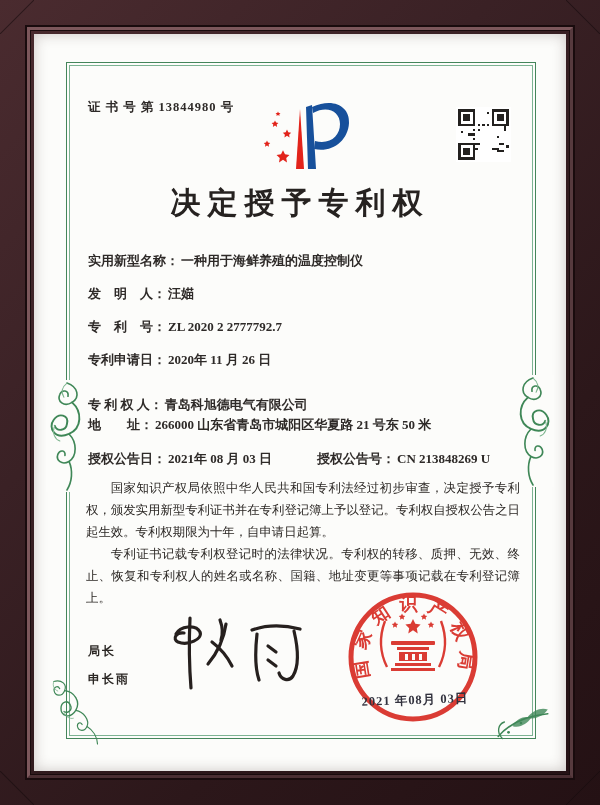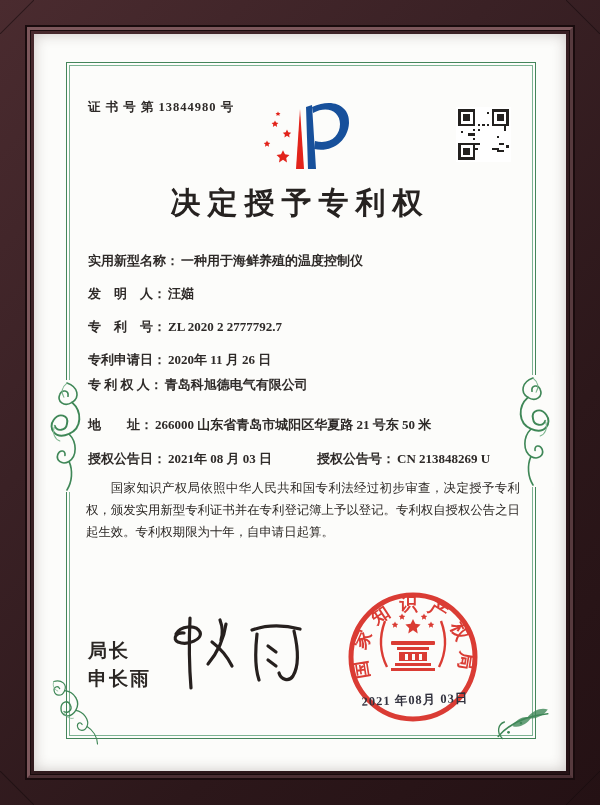--- a/index.html
+++ b/index.html
@@ -26,21 +26,21 @@
   .logo{position:absolute;left:250px;top:96px;width:105px;height:82px;}
   .qr{position:absolute;left:456px;top:107px;width:55px;height:55px;background:#fff;}
   .title{position:absolute;left:0;right:0;top:183px;text-align:center;font-size:30px;
          font-weight:700;letter-spacing:7px;color:#262220;}
   .row{position:absolute;left:88px;font-size:13px;font-weight:600;color:#2e2a28;white-space:nowrap;}
   .row .val{margin-left:2px;}
   .pair2{position:absolute;left:212px;margin-left:17px;}
   .body-text{position:absolute;left:86px;width:434px;top:477px;font-size:12.4px;line-height:1.78;
              color:#2b2724;text-align:justify;}
   .body-text p{margin:0;text-indent:2em;}
-  .officer{position:absolute;left:88px;top:637px;font-size:19px;font-weight:600;
+  .officer{position:absolute;left:88px;top:637px;font-size:12px;font-weight:600;
            letter-spacing:2px;color:#2b2724;line-height:28px;}
   .signature{position:absolute;left:160px;top:608px;width:160px;height:95px;}
   .seal{position:absolute;left:345px;top:589px;width:136px;height:136px;}
   .seal-date{position:absolute;left:348px;top:692px;width:134px;text-align:center;font-size:12.5px;
              font-weight:700;letter-spacing:1px;color:#32323e;transform:rotate(-2deg);}
   
   .orn{position:absolute;background:#fcfcfa;}
   .orn svg{display:block;width:100%;height:100%;}
   .orn-right{left:510px;top:375px;width:44px;height:112px;}
   .orn-left{left:46px;top:380px;width:44px;height:112px;transform:scaleX(-1);}
@@ -255,33 +255,34 @@
   </div>
   <div class="row" style="top:285px">
     <span class="lbl">发　明　人：</span><span class="val">汪媌</span>
   </div>
   <div class="row" style="top:318px">
     <span class="lbl">专　利　号：</span><span class="val">ZL 2020 2 2777792.7</span>
   </div>
   <div class="row" style="top:351px">
     <span class="lbl">专利申请日：</span><span class="val">2020年 11 月 26 日</span>
   </div>
-  <div class="row" style="top:376px">
+  <div class="row" style="top:396px">
     <span class="lbl">专 利 权 人：</span><span class="val">青岛科旭德电气有限公司</span>
   </div>
   <div class="row" style="top:416px">
     <span class="lbl">地　　址：</span><span class="val">266000 山东省青岛市城阳区华夏路 21 号东 50 米</span>
   </div>
   <div class="row" style="top:450px">
     <span class="lbl">授权公告日：</span><span class="val">2021年 08 月 03 日</span>
     <span class="pair2"><span class="lbl">授权公告号：</span><span class="val">CN 213848269 U</span></span>
   </div>
 
   <div class="body-text">
     <p>国家知识产权局依照中华人民共和国专利法经过初步审查，决定授予专利权，颁发实用新型专利证书并在专利登记簿上予以登记。专利权自授权公告之日起生效。专利权期限为十年，自申请日起算。</p>
+    <p>专利证书记载专利权登记时的法律状况。专利权的转移、质押、无效、终止、恢复和专利权人的姓名或名称、国籍、地址变更等事项记载在专利登记簿上。</p>
   </div>
 
   <div class="officer">
     <div>局长</div>
     <div>申长雨</div>
   </div>
 
   <svg class="signature" viewBox="0 0 160 95">
     <g fill="none" stroke="#26201e" stroke-width="3.2" stroke-linecap="round">
       <path d="M30 10 C29 32 29 56 31 80"></path>

